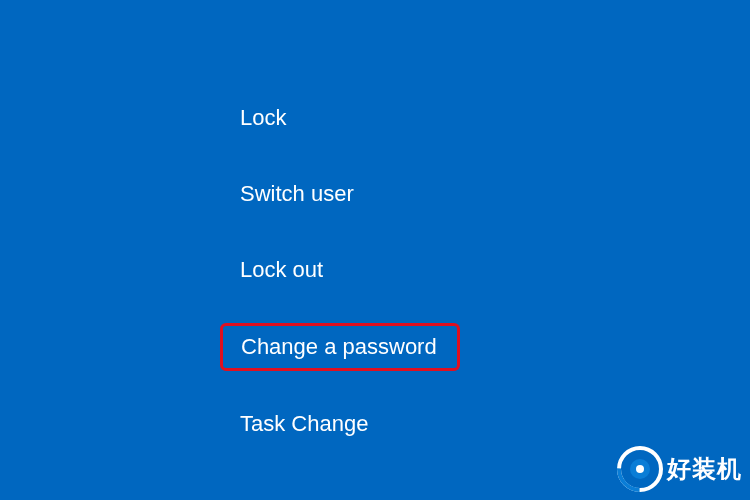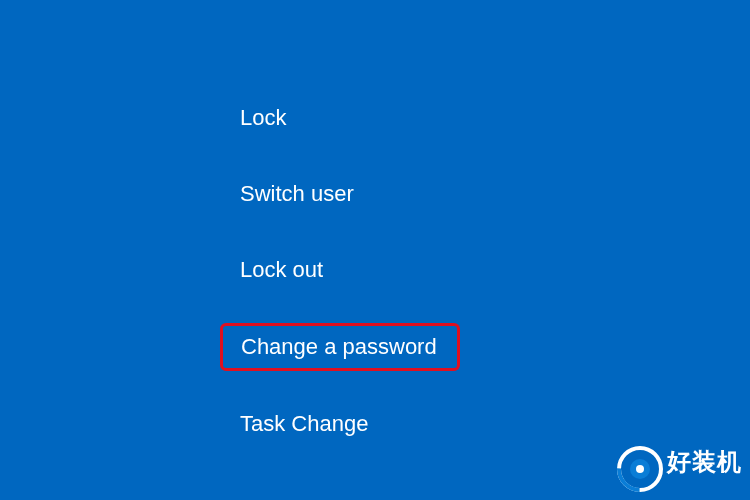--- a/index.html
+++ b/index.html
@@ -35,20 +35,21 @@
     .menu-item.highlighted {
       border: 3px solid #e01020;
       padding: 8px 18px;
       border-radius: 6px;
     }
     .watermark {
       position: absolute;
       right: 8px;
       bottom: 8px;
       display: flex;
+      align-items: center;
       gap: 4px;
     }
     .watermark-logo {
       position: relative;
       width: 46px;
       height: 46px;
     }
     .watermark-logo svg {
       width: 100%;
       height: 100%;

